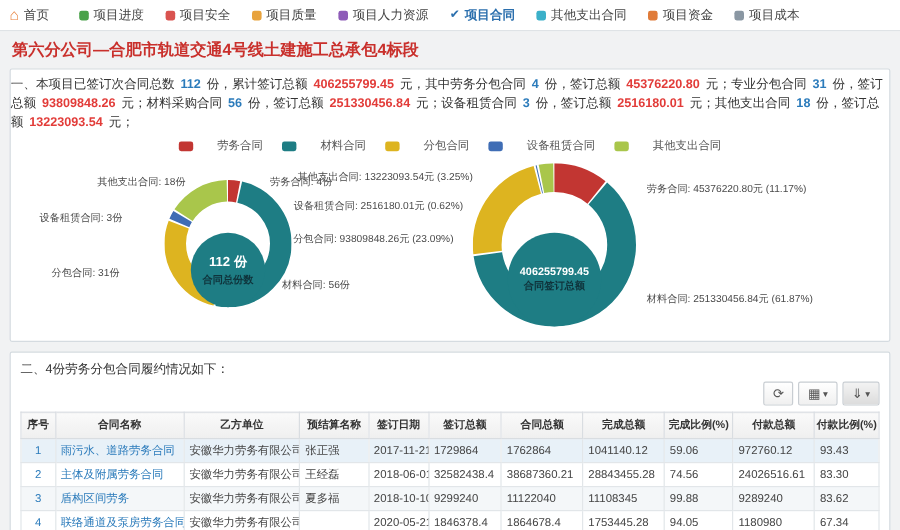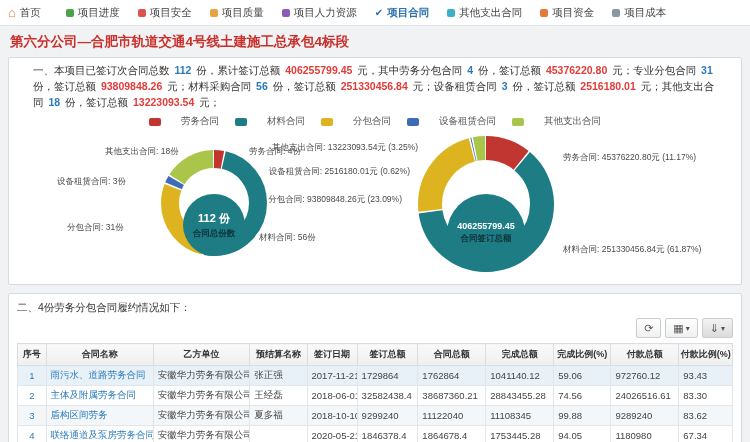--- a/index.html
+++ b/index.html
@@ -8,21 +8,21 @@
 .topnav{height:26px;background:#fff;border-bottom:1px solid #dfe3e6;display:flex;align-items:center;padding:0 8px;font-size:10.5px;color:#444;}
 .home-item{display:flex;align-items:center;gap:4px;margin-right:16px;cursor:pointer;}
 .home-icon{color:#e8803a;font-size:13px;line-height:1;}
 .nav-tabs{display:flex;height:100%;}
 .nav-tab{display:flex;align-items:center;gap:4px;padding:0 9px;cursor:pointer;white-space:nowrap;}
 .nav-tab.active{color:#2b6fad;font-weight:bold;}
 .tab-icon{width:8px;height:8px;border-radius:2px;display:inline-block;flex:0 0 auto;}
 .tab-icon.check{width:auto;height:auto;background:none !important;font-size:10px;line-height:1;}
 .page-title{padding:7px 10px 6px;font-size:13.5px;font-weight:bold;color:#c9302c;}
 .panel{margin:0 8px;background:#fff;border:1px solid #d5dbe0;border-radius:2px;}
-.panel-summary{padding:5px 24px 2px;margin-bottom:8px;}
+.panel-summary{padding:5px 0 2px;margin-bottom:8px;}
 .summary-text{font-size:10.5px;line-height:1.5;color:#333;}
 .seg-count{color:#2b7bbb;font-weight:bold;padding:0 2px;cursor:pointer;}
 .seg-amount{color:#e23c39;font-weight:bold;padding:0 2px;}
 .legend{display:flex;justify-content:center;gap:16px;margin:5px 0 2px;font-size:9.5px;color:#555;}
 .legend-item{display:flex;align-items:center;gap:20px;cursor:pointer;}
 .legend-swatch{width:12px;height:8px;border-radius:2px;display:inline-block;}
 .chart-row{position:relative;height:152px;}
 .donut-box{position:absolute;}
 #chart-0{left:128px;top:20px;width:106px;height:106px;}
 #chart-1{left:385px;top:6px;width:136px;height:136px;}

